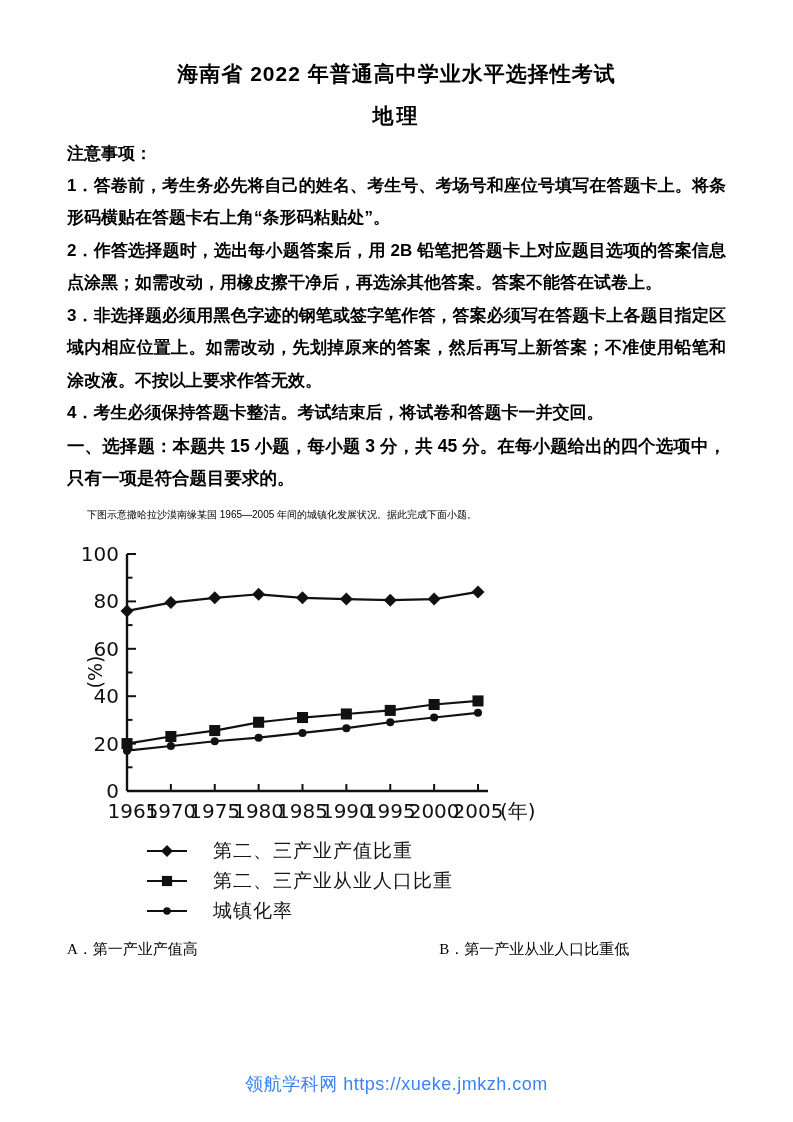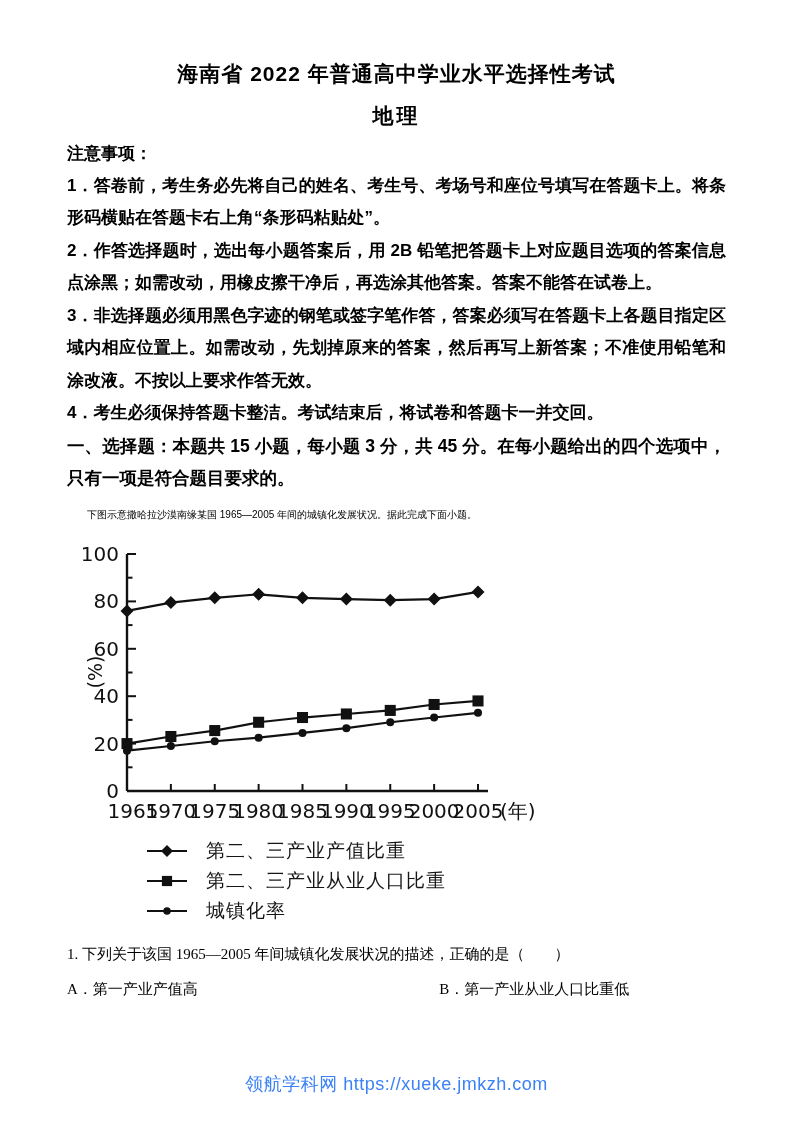--- a/index.html
+++ b/index.html
@@ -62,21 +62,21 @@
   .chart-figure { margin: 14px 0 0 6px; }
   #chart-svg { display: block; }
   #chart-svg text {
     font-family: "DejaVu Sans", "Liberation Sans", sans-serif;
     fill: #111111;
   }
   .chart-legend { margin: 2px 0 0 72px; }
   .legend-row {
     display: flex;
     align-items: center;
-    gap: 17px;
+    gap: 24px;
     height: 30px;
   }
   .legend-label {
     font-size: 19px;
     font-weight: 500;
     color: #161616;
     letter-spacing: 1px;
   }
   .question-text {
     margin: 16px 0 0 0;
@@ -211,21 +211,20 @@
       <div class="legend-row">
         <svg class="legend-marker" width="44" height="16" viewBox="0 0 44 16">
             <line x1="2" y1="8" x2="42" y2="8" stroke="#111111" stroke-width="2.2"></line>
             <circle cx="22" cy="8" r="3.7199999999999998" fill="#111111"></circle>
           </svg>
         <span class="legend-label">城镇化率</span>
       </div>
     </div>
   </figure>
 
-  <p class="question-text">1. 下列关于该国 1965—2005 年间城镇化发展状况的描述，正确的是（　　）</p>
 
   <div class="options-row">
     <span>A．第一产业产值高</span>
     <span>B．第一产业从业人口比重低</span>
   </div>
 
   <div class="watermark">领航学科网 https://xueke.jmkzh.com</div>
 
 </div>
 

